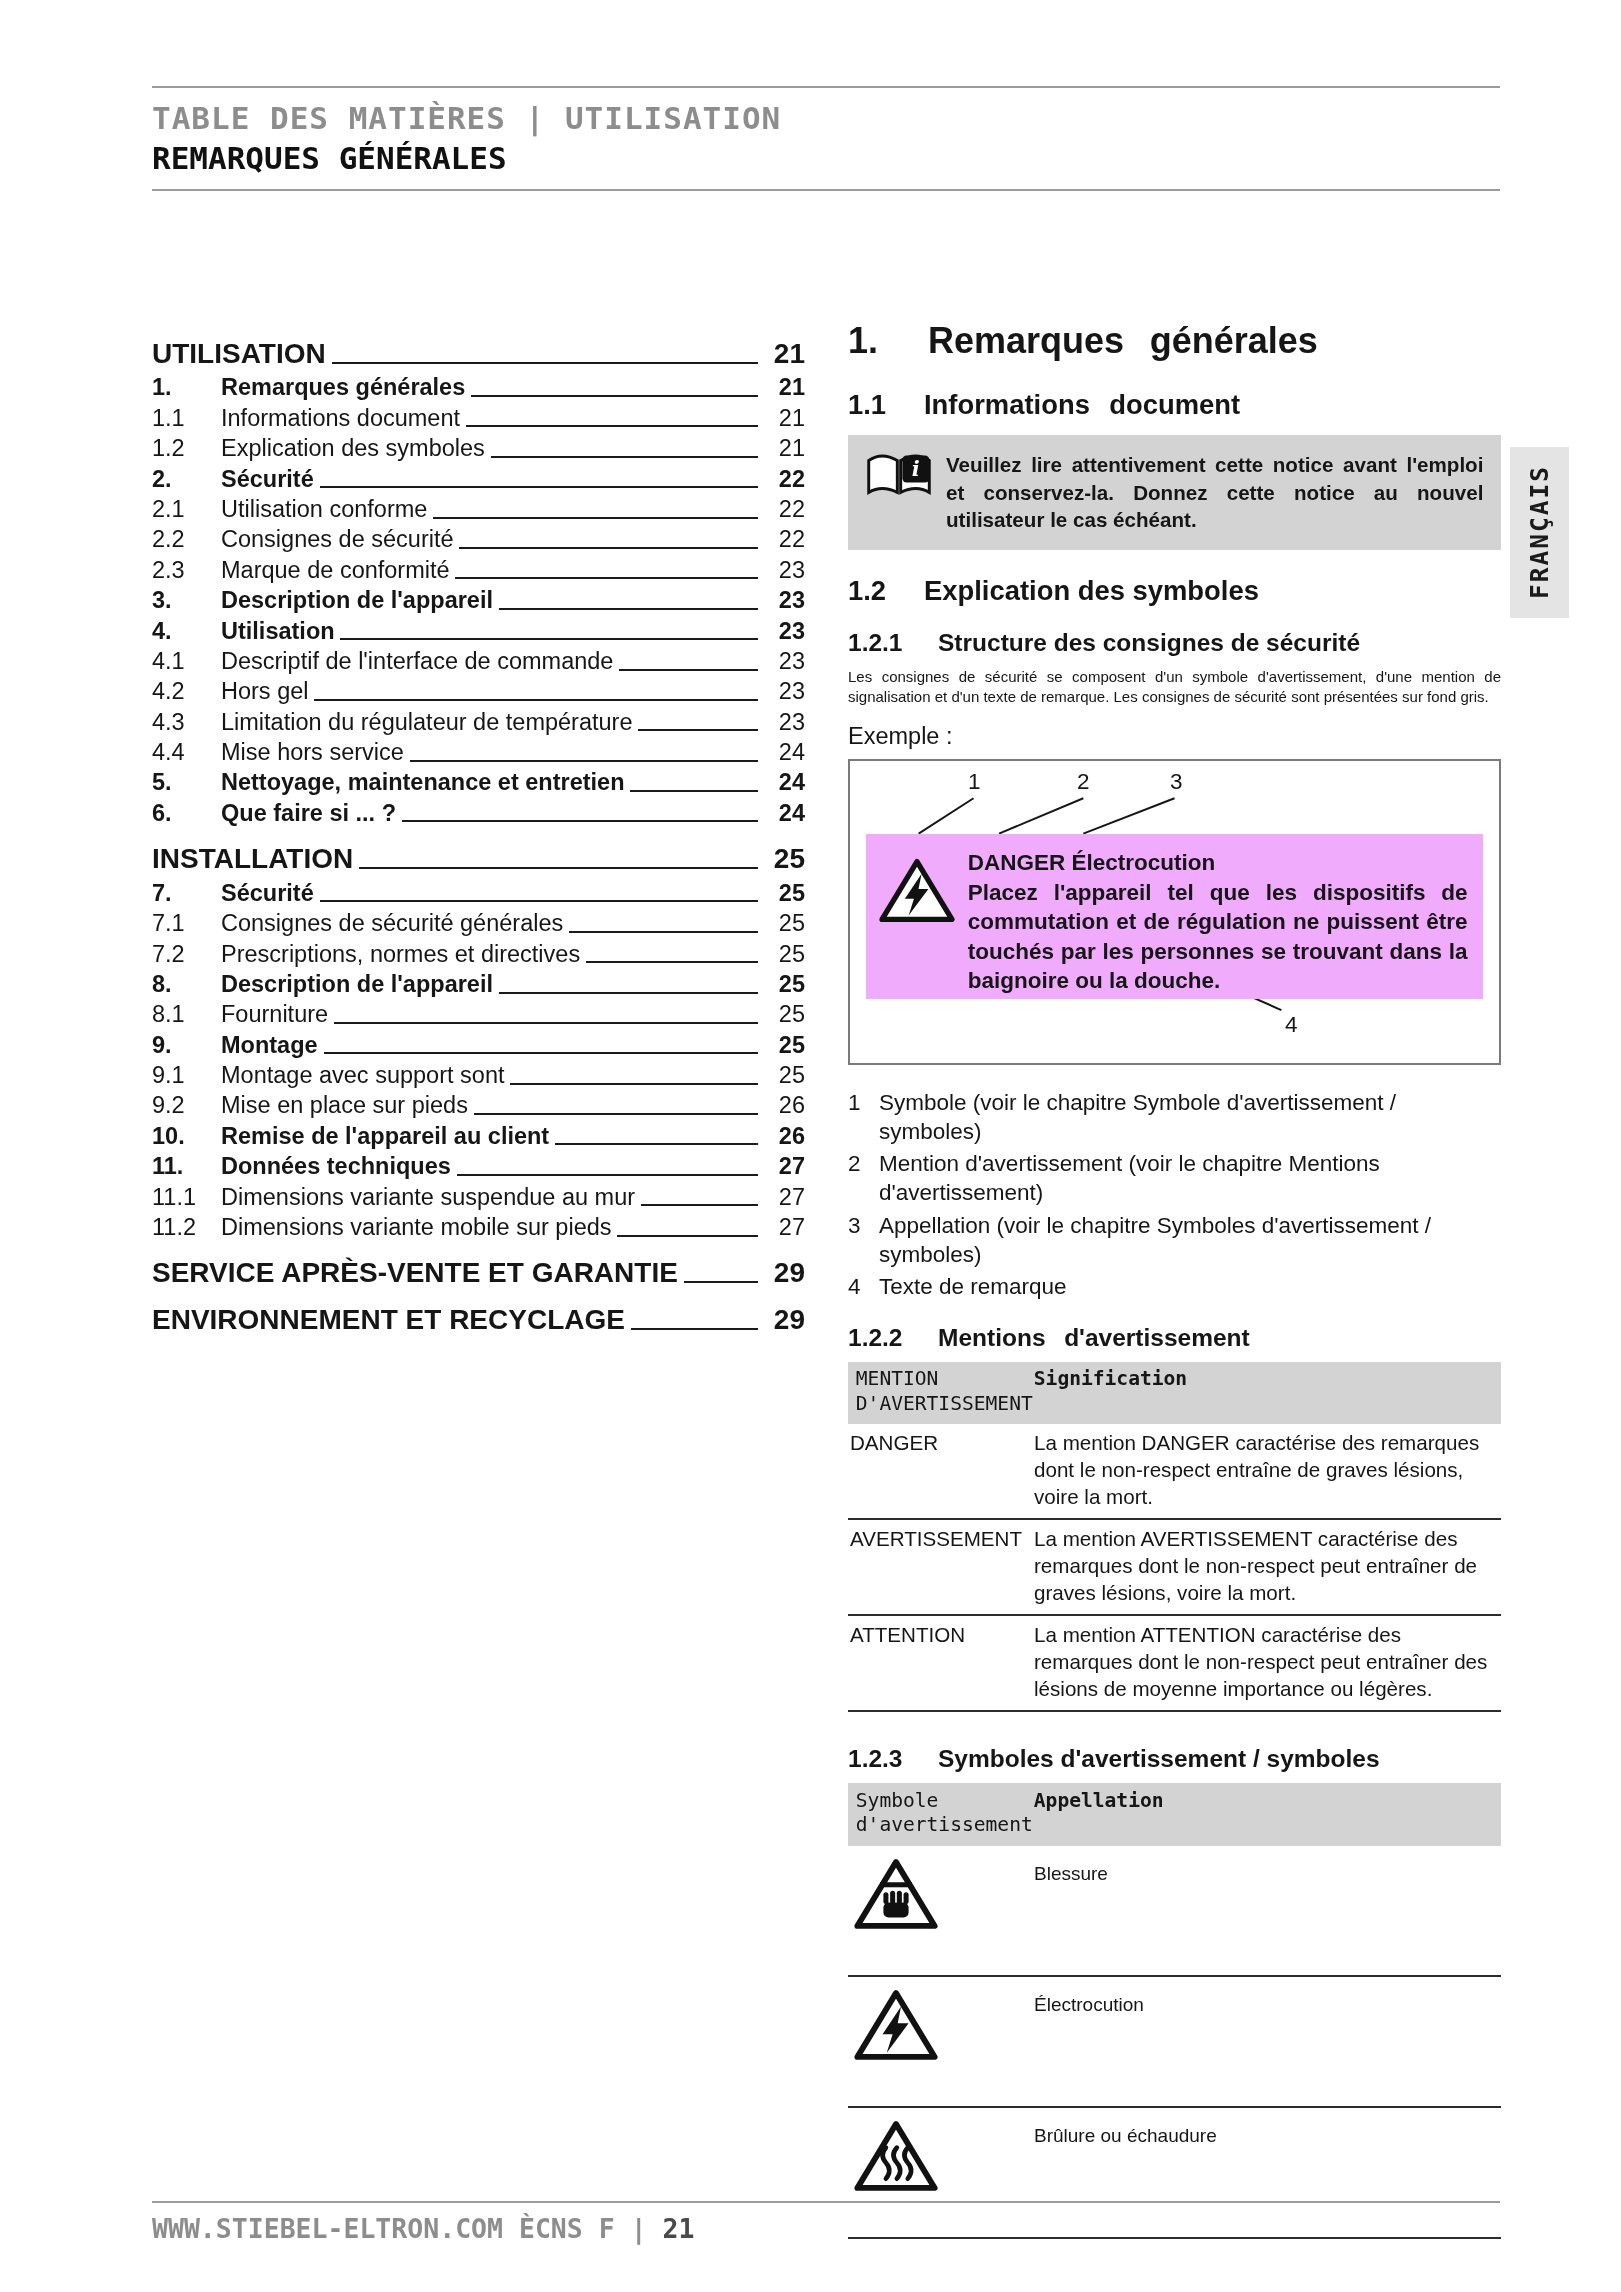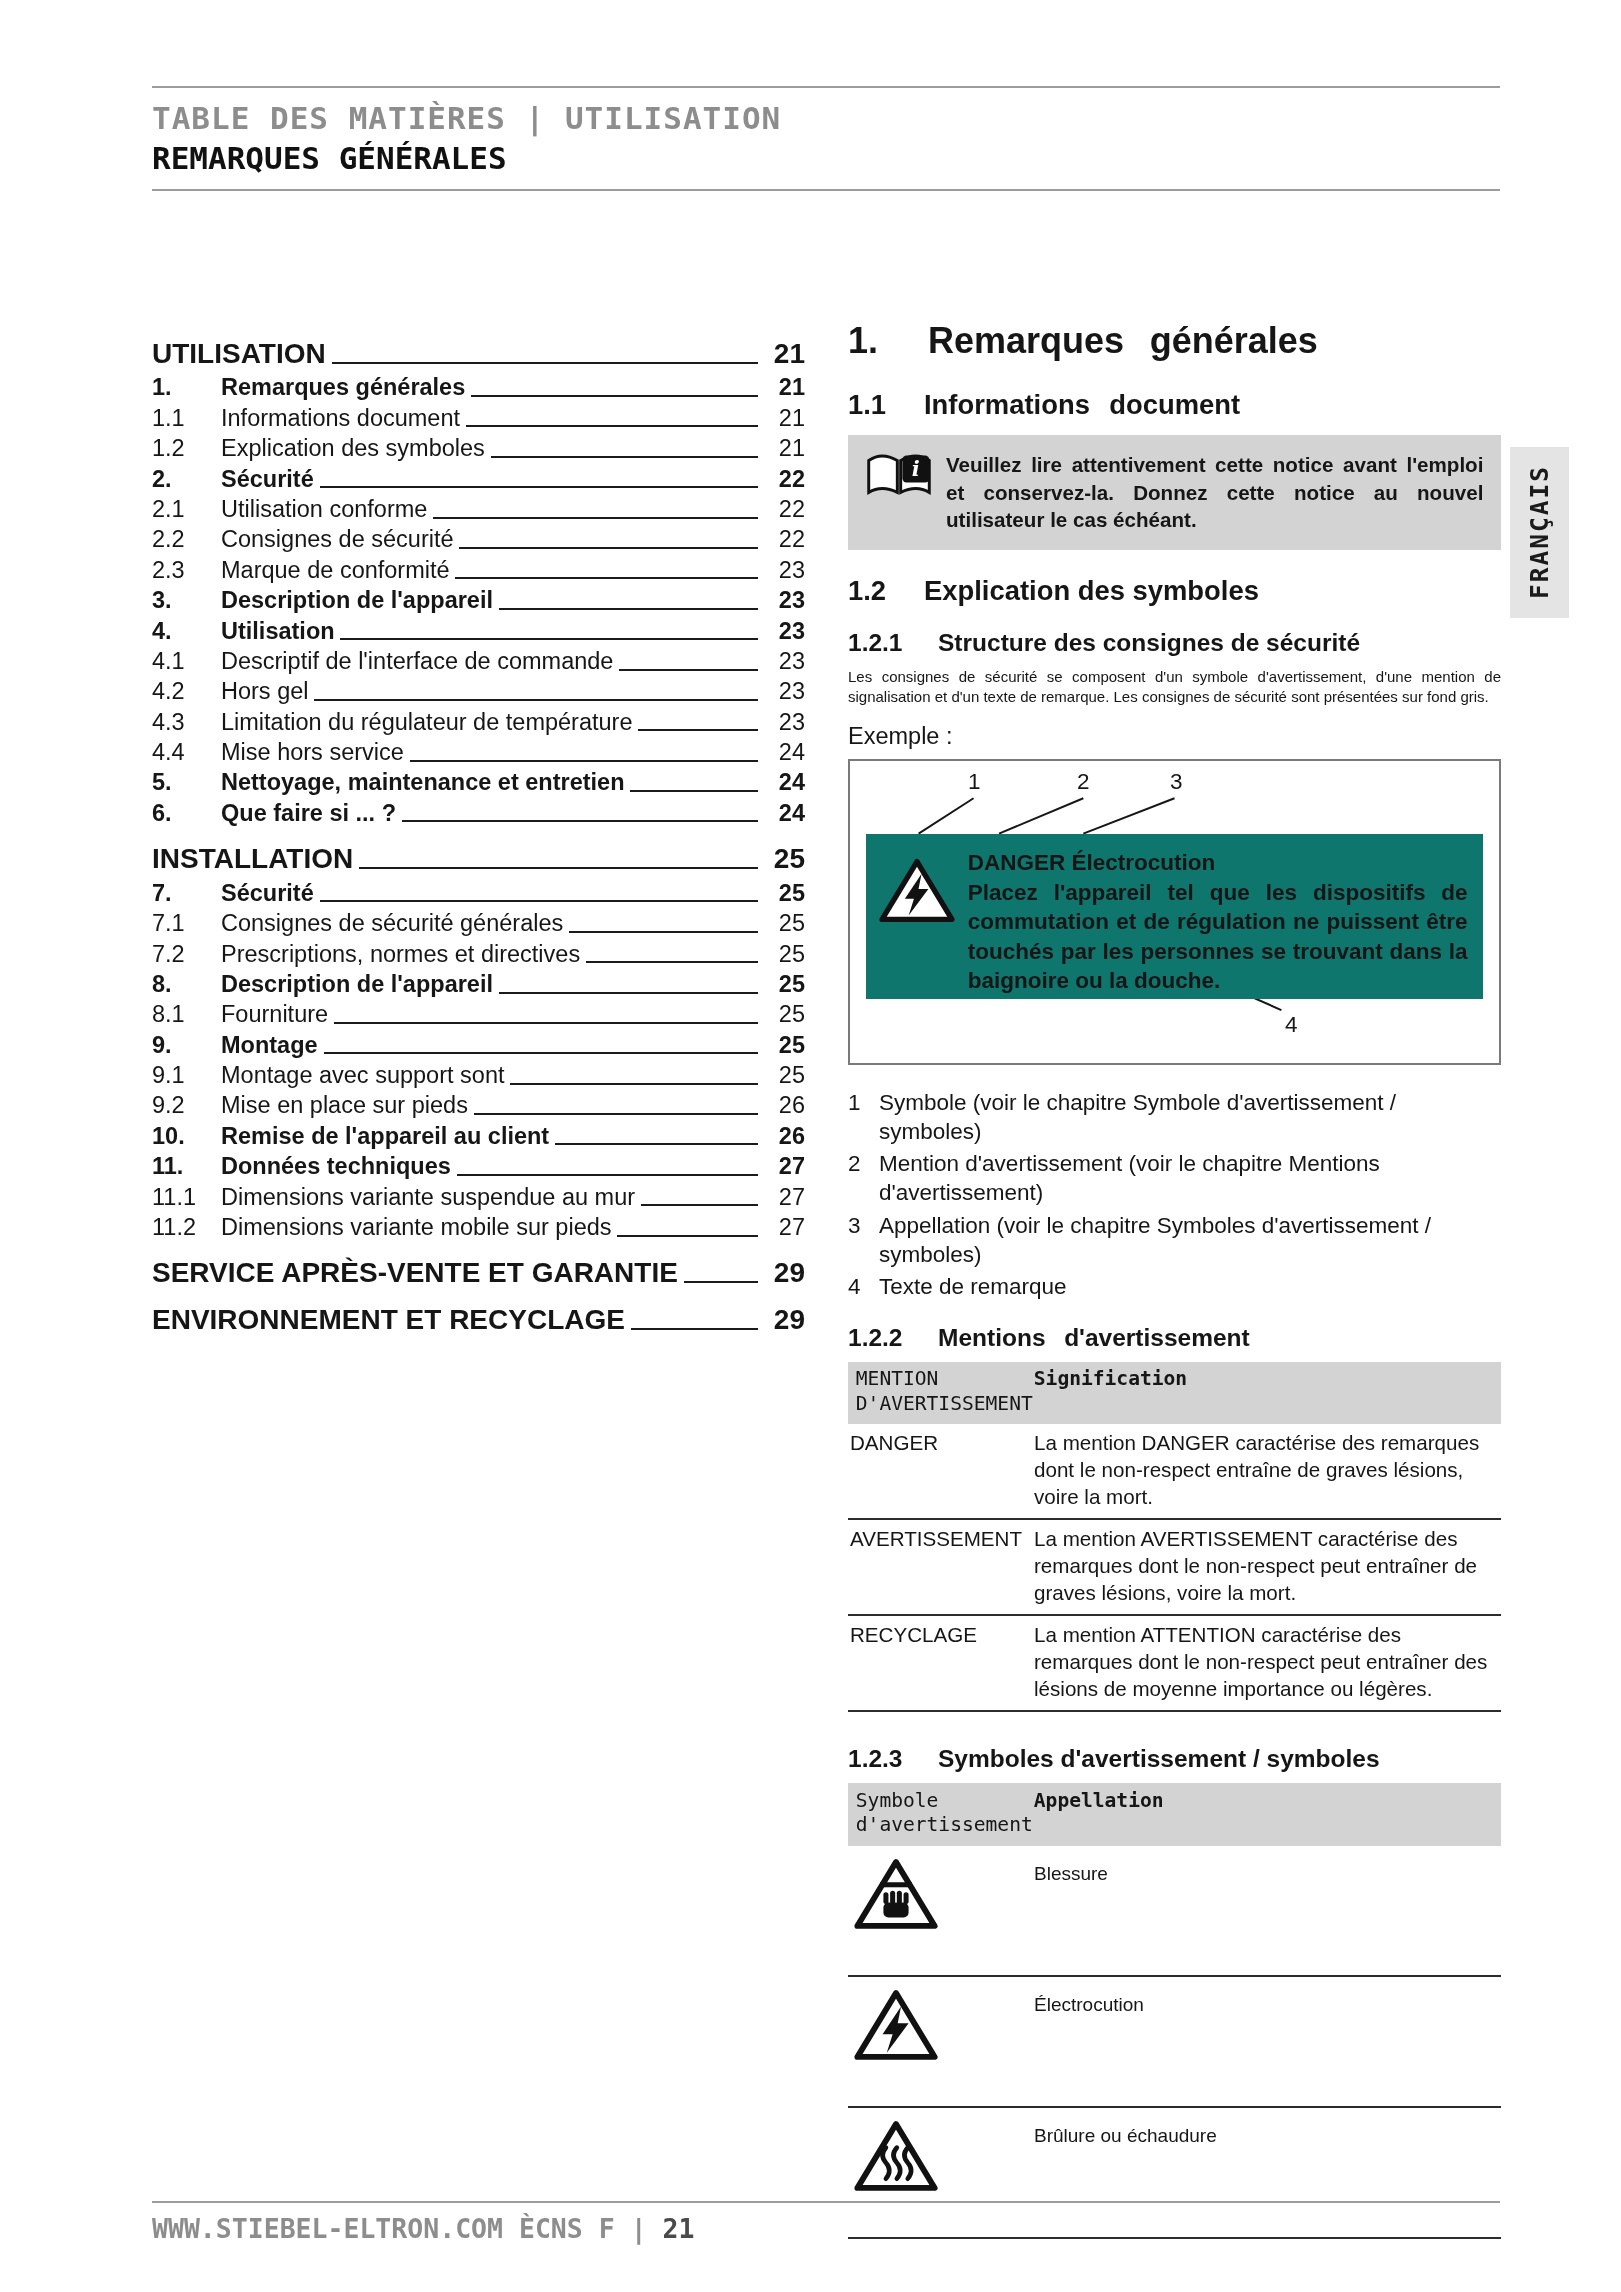--- a/index.html
+++ b/index.html
@@ -41,21 +41,21 @@
             font-weight:bold; font-size:20.6px; line-height:1.35; text-align:justify; }
   .notice .nicon { position:absolute; left:13.7px; top:13.7px; width:74px; height:55px; }
 
   p.body { font-size:15px; line-height:1.34; text-align:justify; margin:5.9px 0 15.7px; }
   .example-label { font-size:23.5px; margin:13.7px 0 9.8px; }
 
   
   .example { position:relative; border:2px solid #7a7a7a; height:306px; margin:0 0 23.5px; }
   .example .callout { position:absolute; font-size:22.5px; color:#161616; }
   .example svg.lines { position:absolute; left:0; top:0; width:100%; height:100%; pointer-events:none; }
-  .ex-gray { position:absolute; left:15.7px; right:15.7px; top:73px; height:165px; background:#0f766e;
+  .ex-gray { position:absolute; left:15.7px; right:15.7px; top:73px; height:165px; background:#f0abfc;
              padding:15.7px 15.7px 13.7px 102px; }
   .ex-tri { position:absolute; left:13.7px; top:21.6px; width:76px; height:69px; }
   .ex-danger { font-weight:bold; font-size:22.5px; margin-bottom:2px; }
   .ex-body { font-weight:bold; font-size:22.5px; line-height:1.3; text-align:justify; }
 
   
   .legend { margin:2px 0 5.9px; }
   .legend .li { display:flex; font-size:22.5px; line-height:1.28; margin:3.9px 0; }
   .legend .li .n { width:31px; flex:none; }
   .legend .li .t { flex:1; }
@@ -376,21 +376,21 @@
       <div id="mentions-body">
           <div class="trow">
             <span class="c1">DANGER</span>
             <span class="c2">La mention DANGER caractérise des remarques dont le non-respect entraîne de graves lésions, voire la mort.</span>
           </div>
           <div class="trow">
             <span class="c1">AVERTISSEMENT</span>
             <span class="c2">La mention AVERTISSEMENT caractérise des remarques dont le non-respect peut entraîner de graves lésions, voire la mort.</span>
           </div>
           <div class="trow">
-            <span class="c1">RECYCLAGE</span>
+            <span class="c1">ATTENTION</span>
             <span class="c2">La mention ATTENTION caractérise des remarques dont le non-respect peut entraîner des lésions de moyenne importance ou légères.</span>
           </div>
         </div>
     </div>
 
     <div class="h3" style="margin-top:33px">
       <span class="n">1.2.3</span>
       <span class="t">Symboles d'avertissement / symboles</span>
     </div>
 

